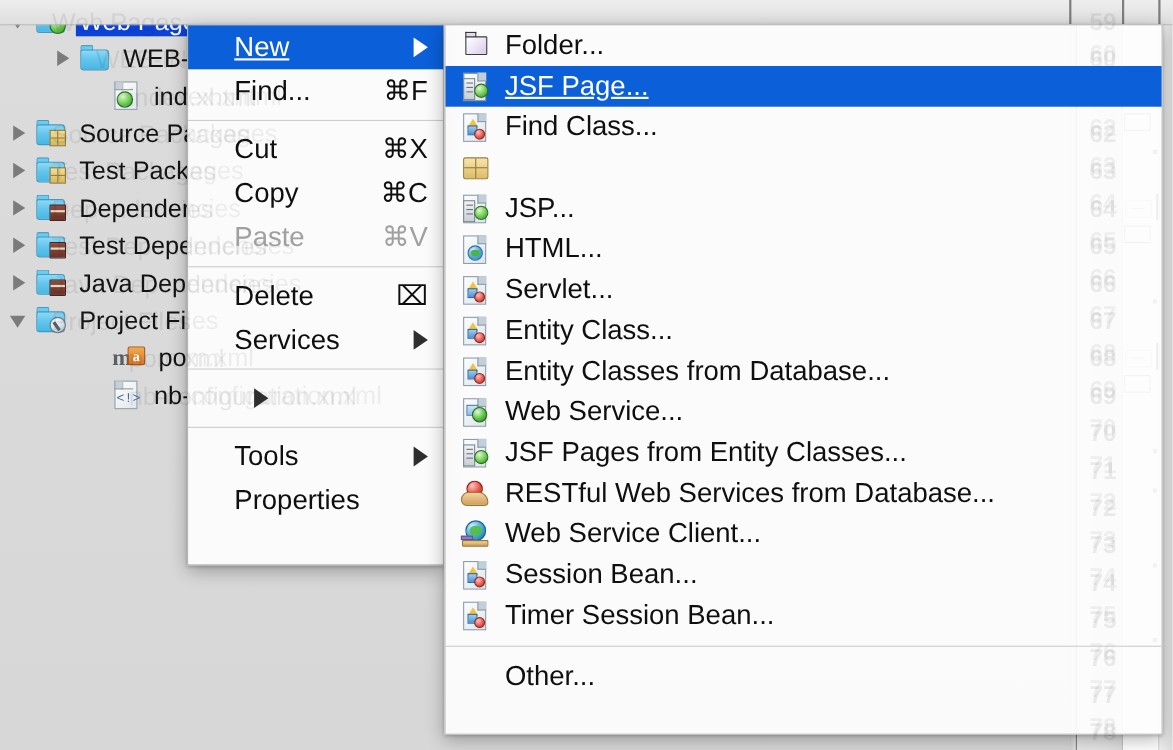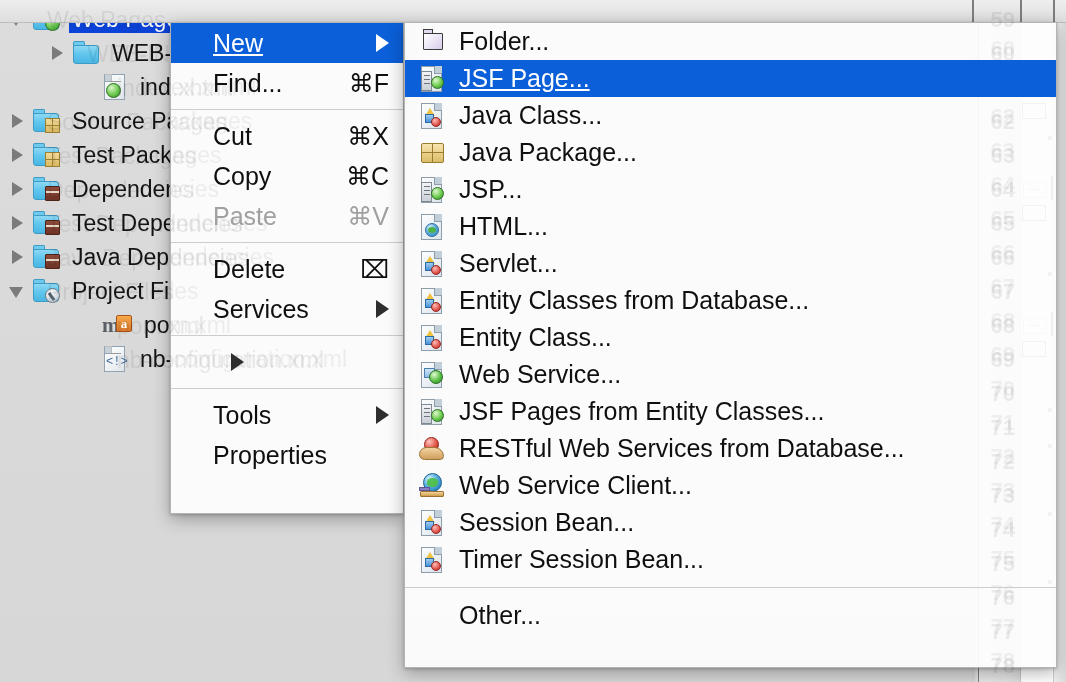--- a/index.html
+++ b/index.html
@@ -549,27 +549,26 @@
         <span class="label">JSF Page...</span>
       </div>
       <div class="mi">
         <span class="sicon i-java">
           <span class="page"></span>
           <span class="fold2"></span>
           <span class="tr"></span>
           <span class="sq"></span>
           <span class="ci"></span>
         </span>
-        <span class="label">Java Class...</span>
+        <span class="label">Find Class...</span>
       </div>
       <div class="mi">
         <span class="sicon i-pkg">
           <span class="box"></span>
         </span>
-        <span class="label">Java Package...</span>
       </div>
       <div class="mi">
         <span class="sicon i-jsf">
           <span class="page"></span>
           <span class="fold2"></span>
           <span class="srv"></span>
           <span class="gl"></span>
         </span>
         <span class="label">JSP...</span>
       </div>
@@ -592,31 +591,31 @@
         <span class="label">Servlet...</span>
       </div>
       <div class="mi">
         <span class="sicon i-java">
           <span class="page"></span>
           <span class="fold2"></span>
           <span class="tr"></span>
           <span class="sq"></span>
           <span class="ci"></span>
         </span>
-        <span class="label">Entity Classes from Database...</span>
+        <span class="label">Entity Class...</span>
       </div>
       <div class="mi">
         <span class="sicon i-java">
           <span class="page"></span>
           <span class="fold2"></span>
           <span class="tr"></span>
           <span class="sq"></span>
           <span class="ci"></span>
         </span>
-        <span class="label">Entity Class...</span>
+        <span class="label">Entity Classes from Database...</span>
       </div>
       <div class="mi">
         <span class="sicon i-ws">
           <span class="page"></span>
           <span class="fold2"></span>
           <span class="sq"></span>
           <span class="gl"></span>
         </span>
         <span class="label">Web Service...</span>
       </div>

